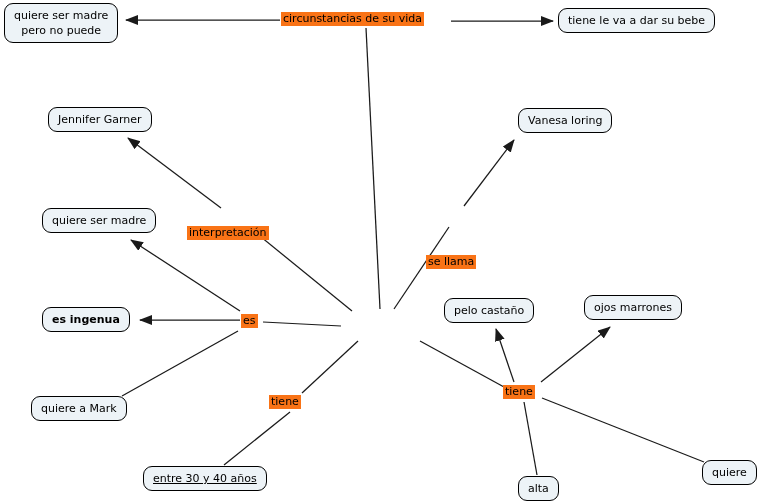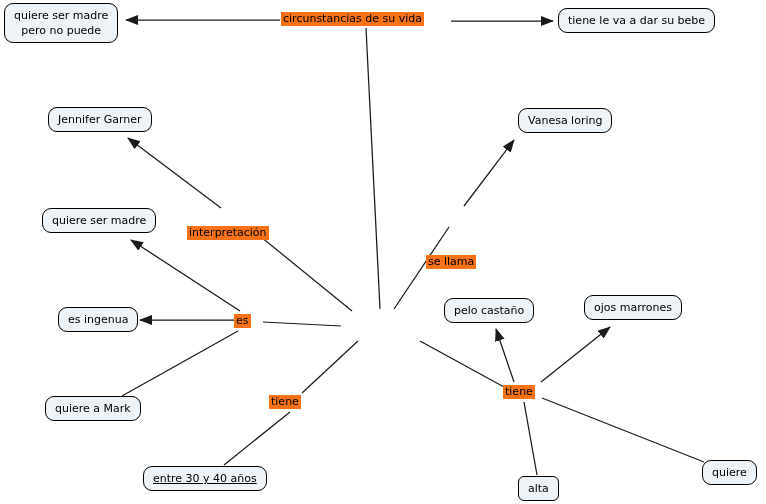--- a/index.html
+++ b/index.html
@@ -86,40 +86,40 @@
 pero no puede</div>
 
   <div class="node" style="left:558px; top:8px;">tiene le va a dar su bebe</div>
 
   <div class="node" style="left:518px; top:108px;">Vanesa loring</div>
 
   <div class="node" style="left:48px; top:107px;">Jennifer Garner</div>
 
   <div class="node" style="left:42px; top:208px;">quiere ser madre</div>
 
-  <div class="node" style="left:58px; top:307px;">es ingenua</div>
+  <div class="node" style="left:42px; top:307px;font-weight:bold;">es ingenua</div>
 
-  <div class="node" style="left:45px; top:396px;text-align:right;">quiere a Mark</div>
+  <div class="node" style="left:31px; top:396px;text-align:right;">quiere a Mark</div>
 
 
   <div class="node" style="left:584px; top:295px;">ojos marrones</div>
 
   <div class="node" style="left:444px; top:298px;">pelo castaño</div>
 
   <div class="node" style="left:143px; top:466px;text-decoration:underline;">entre 30 y 40 años</div>
 
-  <div class="node" style="left:518px; top:476px;border-radius:6px;">alta</div>
+  <div class="node" style="left:518px; top:476px;">alta</div>
 
   <div class="node" style="left:702px; top:460px;">quiere</div>
 
   <div class="link-label" style="left:281px; top:12px;">circunstancias de su vida</div>
 
   <div class="link-label" style="left:187px; top:226px;">interpretación</div>
 
   <div class="link-label" style="left:426px; top:209px;margin-top:46px;">se llama</div>
 
-  <div class="link-label" style="left:234px; top:314px;">es</div>
+  <div class="link-label" style="left:241px; top:314px;">es</div>
 
   <div class="link-label" style="left:269px; top:395px;">tiene</div>
 
   <div class="link-label" style="left:503px; top:385px;">tiene</div>
 
 </div>
 
 </body></html>

